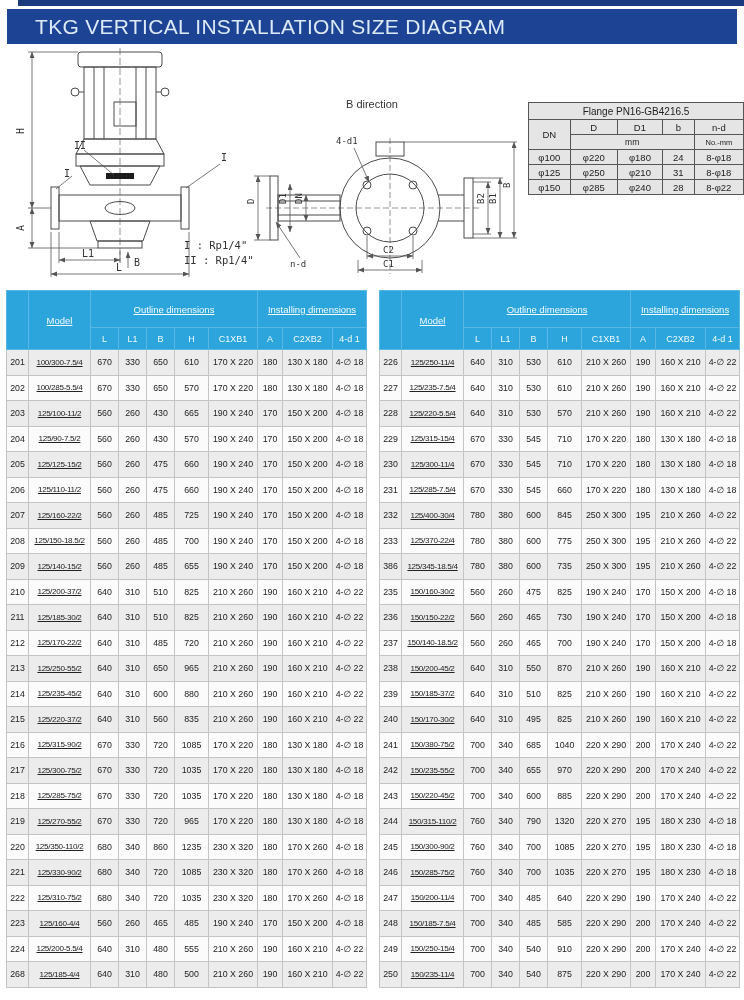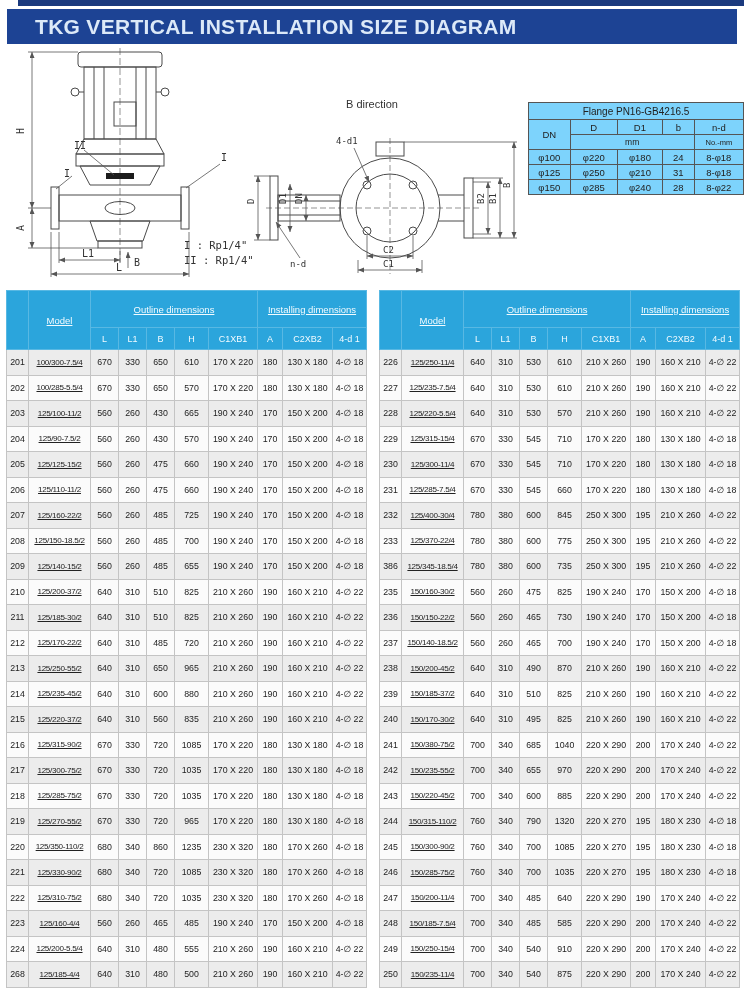--- a/index.html
+++ b/index.html
@@ -2,35 +2,35 @@
 <html><head>
 <meta charset="utf-8">
 <style>
   html,body{margin:0;padding:0;background:#fff;}
   .page{position:relative;width:744px;height:1000px;background:#ffffff;
         font-family:"Liberation Sans",sans-serif;overflow:hidden;}
 
   .top-strip{position:absolute;left:18px;top:0;width:726px;height:6px;background:#1b3a7e;}
   .title-bar{position:absolute;left:7px;top:9px;width:730px;height:35px;background:#1d4394;
              color:#dce9f8;display:flex;align-items:center;padding-left:28px;box-sizing:border-box;
-             font-size:21px;font-weight:bold;letter-spacing:.3px;text-align:right;}
+             font-size:21px;font-weight:normal;letter-spacing:.3px;text-align:right;}
 
   .diagram-area{position:absolute;left:0;top:44px;width:744px;height:246px;}
   .diagram-area svg{position:absolute;}
   #pump-svg{left:16px;top:2px;}
   #bdir-svg{left:240px;top:48px;}
   .svg-label{fill:#333;font-size:10px;font-family:"DejaVu Sans Mono",monospace;}
   .svg-label-sm{fill:#333;font-size:9px;font-family:"DejaVu Sans Mono",monospace;}
   .svg-title{fill:#333;font-size:11px;font-family:"Liberation Sans",sans-serif;}
 
   .notes{position:absolute;left:184px;top:194px;font-size:10.5px;color:#333;
          font-family:"DejaVu Sans Mono",monospace;line-height:1.45;white-space:pre;}
 
   table.flange{position:absolute;left:528px;top:58px;border-collapse:collapse;font-size:9.5px;color:#222;
-               background:#7dd3fc;}
+               background:#e5e5e5;}
   table.flange td{border:1px solid #555;text-align:center;padding:1px 3px;height:12px;white-space:nowrap;}
   table.flange .ft-title{font-size:10px;height:14px;}
   table.flange .ft-unit{font-size:8.5px;}
   table.flange .ft-nomm{font-size:7.5px;}
 
   .tables{position:absolute;left:6px;top:290px;width:732px;display:flex;gap:12px;}
   table.main{width:360px;border-collapse:collapse;table-layout:fixed;font-size:8.8px;color:#222;}
   table.main th{background:#2ba5dc;color:#f2fbff;font-weight:normal;border:1px solid #58b8e3;
                 padding:0;text-align:center;overflow:hidden;white-space:nowrap;}
   table.main thead tr.h1 th{height:36px;font-size:9.5px;text-decoration:underline;}
@@ -730,21 +730,21 @@
             <td>190 X 240</td>
             <td>170</td>
             <td>150 X 200</td>
             <td>4-∅ 18</td>
           </tr>
           <tr>
             <td>238</td>
             <td class="c-model">150/200-45/2</td>
             <td>640</td>
             <td>310</td>
-            <td>490</td>
+            <td>550</td>
             <td>870</td>
             <td>210 X 260</td>
             <td>190</td>
             <td>160 X 210</td>
             <td>4-∅ 22</td>
           </tr>
           <tr>
             <td>239</td>
             <td class="c-model">150/185-37/2</td>
             <td>640</td>

